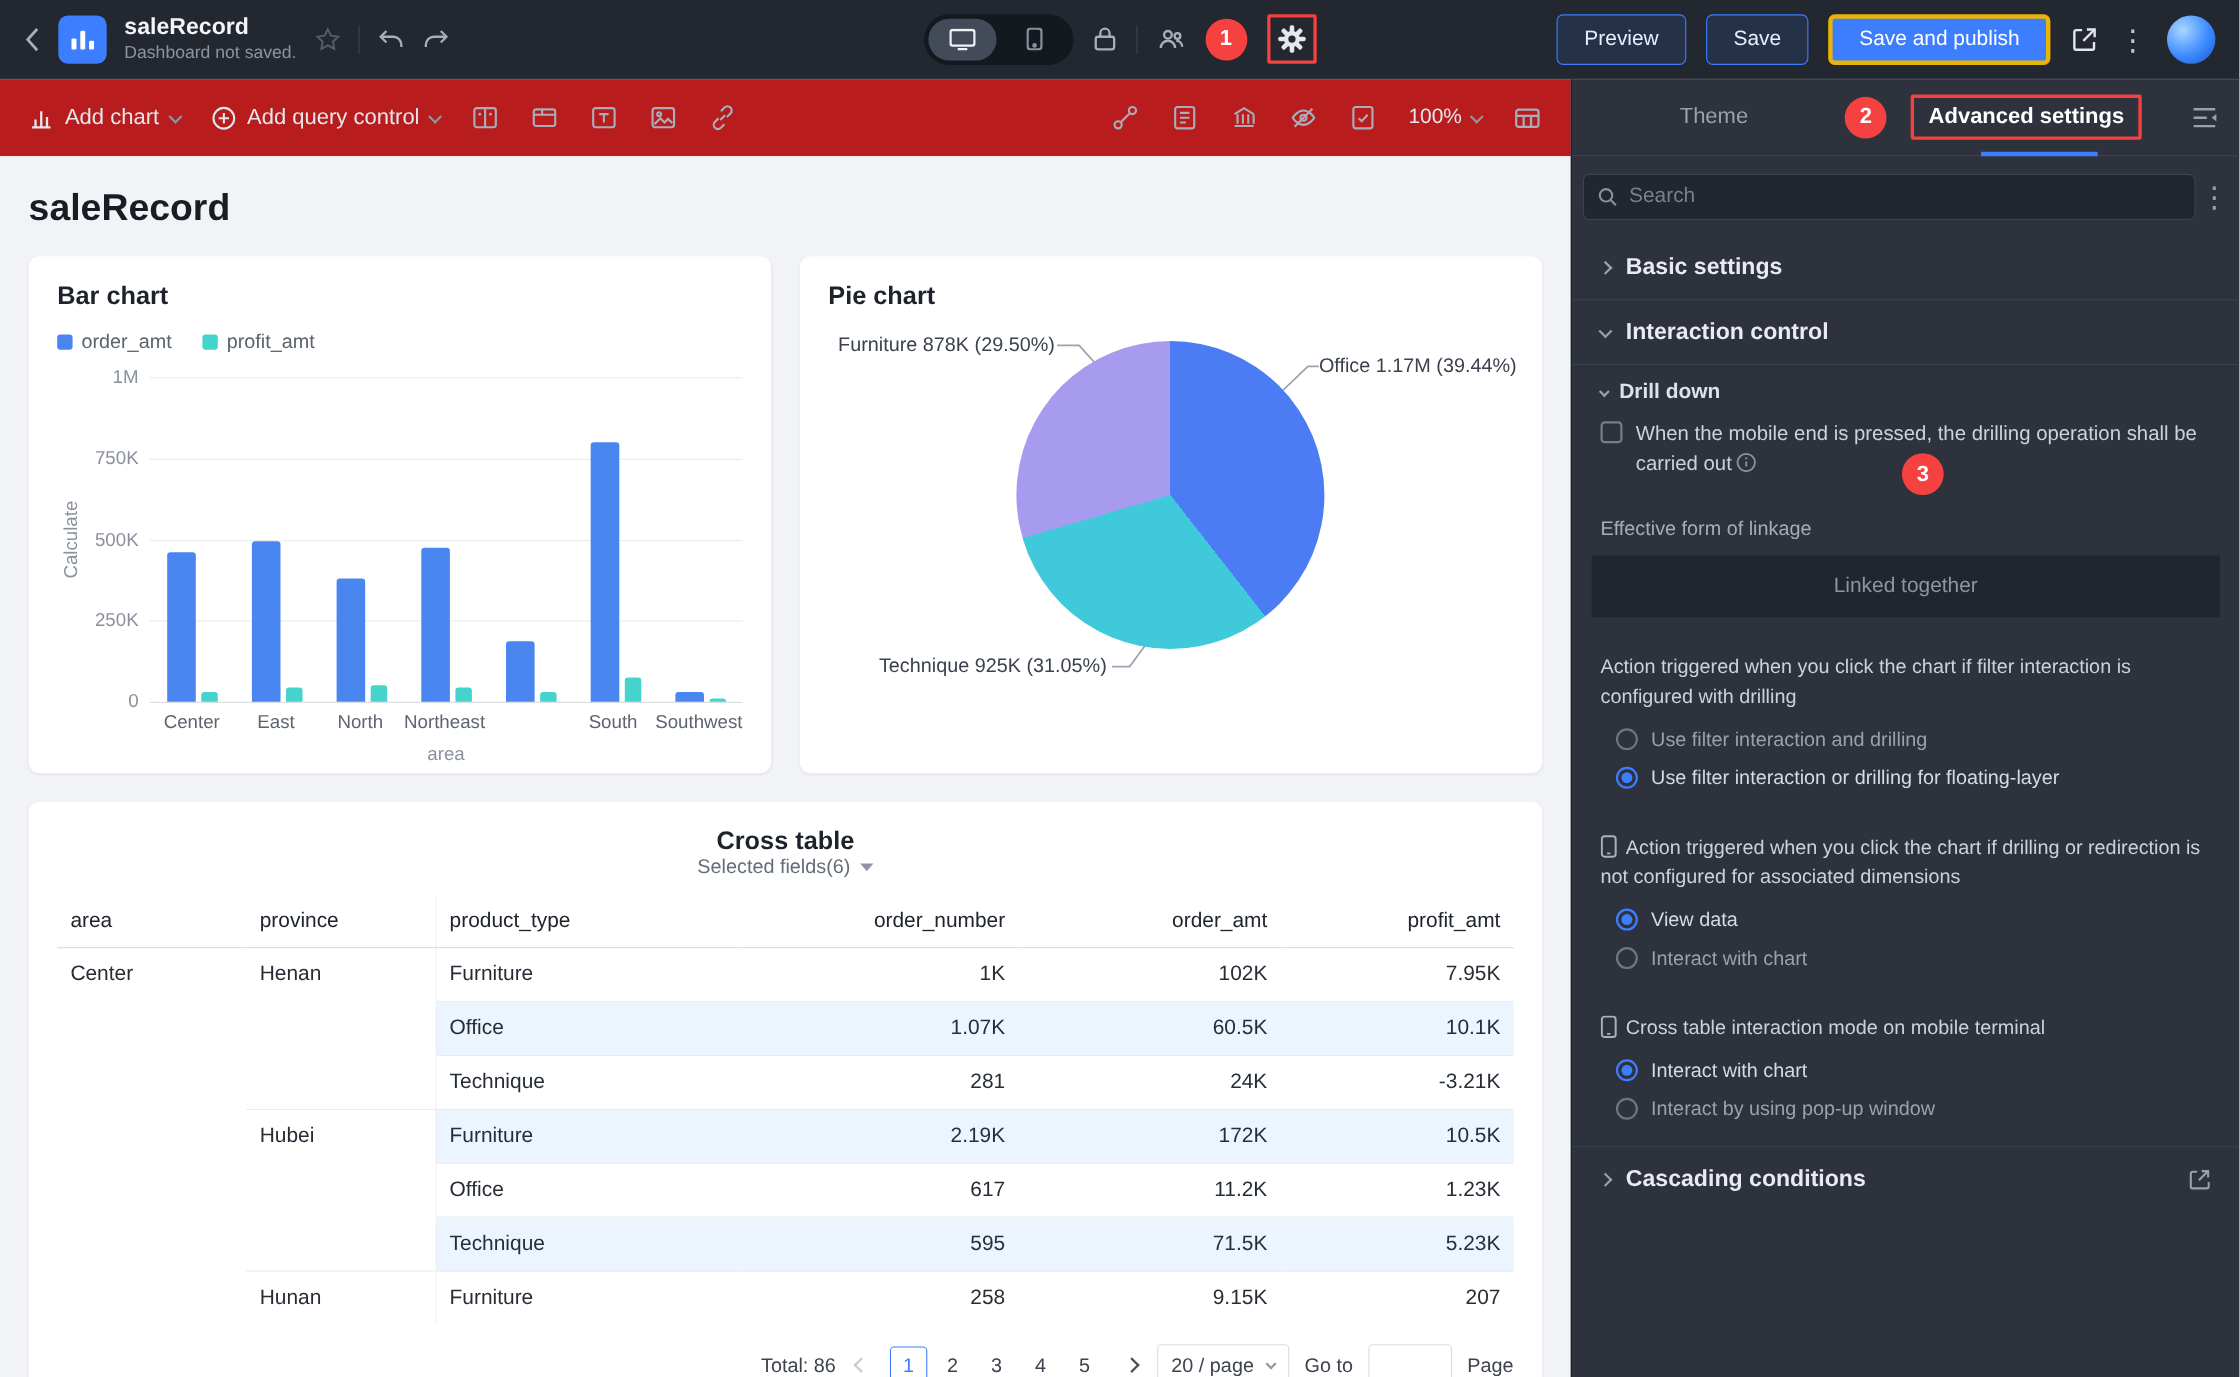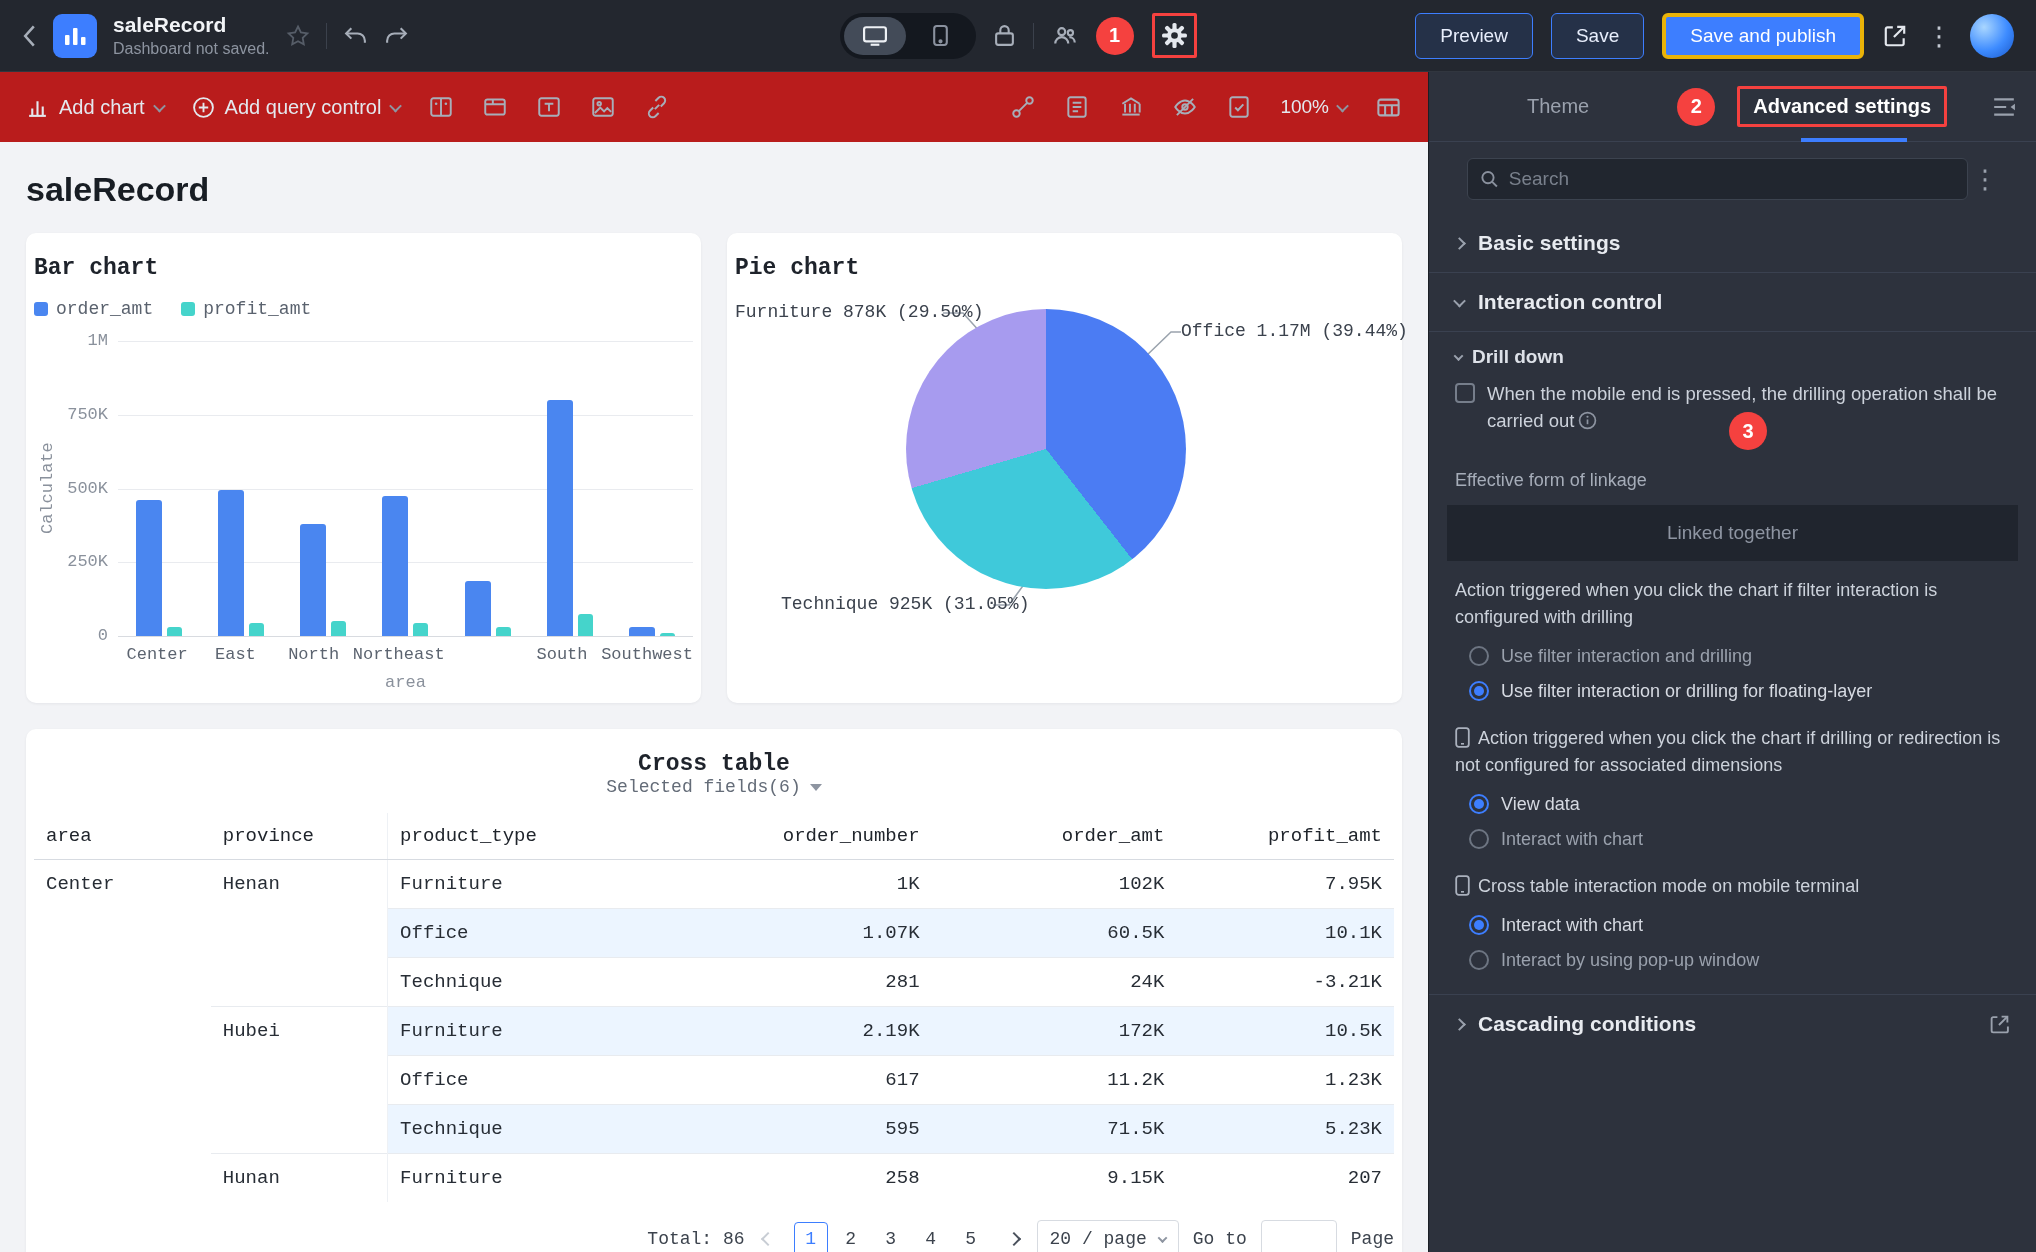--- a/index.html
+++ b/index.html
@@ -48,21 +48,21 @@
           border-right:2px solid currentColor; border-bottom:2px solid currentColor; }
   .chev.down { transform:rotate(45deg) translate(-1px,-1px); }
   .chev.right { transform:rotate(-45deg); }
   .chev.tiny { width:7px; height:7px; }
   .tool-label .chev, .zoom .chev { color:#8e95a1; }
 
   
   .canvas { flex:1; background:#f2f3f6; padding:14px 26px 0; overflow:hidden; }
   .canvas h1 { font-size:34px; color:#181d24; margin:14px 0 24px; font-weight:700; }
   .cards-row { display:flex; gap:26px; }
-  .card { background:#fff; border-radius:10px; padding:22px 8px; box-shadow:0 1px 3px rgba(15,23,42,.06);font-family:Liberation Mono, monospace; }
+  .card { background:#fff; border-radius:10px; padding:22px 26px; box-shadow:0 1px 3px rgba(15,23,42,.06); }
   .cards-row .card { flex:1; height:470px; }
   .table-card { margin-top:26px; }
   .card-title { font-size:23px; font-weight:700; color:#1e232b; }
 
   
   .legend { display:flex; gap:28px; margin-top:18px; align-items:center; }
   .legend-item { display:flex; gap:8px; align-items:center; }
   .swatch { width:14px; height:14px; border-radius:3px; }
   .legend-label { font-size:18px; color:#5a626e; }
   .bar-body { display:flex; margin-top:22px; }
@@ -117,21 +117,21 @@
   .panel { width:608px; flex:0 0 608px; background:#2d323d; border-left:1px solid #1b1f26;
            display:flex; flex-direction:column; overflow:hidden; }
   .panel-tabs { height:70px; border-bottom:1px solid #3a4150; display:flex; align-items:center; position:relative; padding:0 26px; flex:0 0 auto; }
   .ptab { font-size:20px; color:#9aa1ad; }
   .ptab-theme { margin-left:72px; }
   .panel-tabs .ann { margin-left:88px; }
   .adv-box { border:3px solid #f5413f; padding:6px 13px; margin-left:22px; border-radius:2px; }
   .ptab.active { color:#ffffff; font-weight:700; }
   .blue-underline { position:absolute; bottom:-1px; left:372px; width:106px; height:4px; background:#3d7eff; }
   .panel-collapse { position:absolute; right:20px; color:#9aa1ad; display:inline-flex; }
-  .panel-search-row { display:flex; align-items:center; gap:4px; padding:16px 38px 14px; flex:0 0 auto; }
+  .panel-search-row { display:flex; align-items:center; gap:4px; padding:16px 10px 14px; flex:0 0 auto; }
   .search-box { flex:1; height:42px; background:#21262f; border:1px solid #3c434f; border-radius:6px;
                 display:flex; align-items:center; gap:10px; padding:0 12px; }
   .search-box input { background:transparent; border:none; outline:none; color:#c7ccd6; font-size:19px; width:100%; font-family:inherit; }
   .search-box input::placeholder { color:#79808c; }
   .panel-body { flex:1; overflow:hidden; }
   .divider { height:1px; background:#3a4150; }
   .sec { height:58px; display:flex; align-items:center; gap:14px; padding:0 26px; font-size:21px; font-weight:700; color:#e8ebf0; }
   .sec .chev { color:#9aa1ad; }
   .sec-right-icon { margin-left:auto; display:inline-flex; }
   .subsec { padding:4px 26px 16px; position:relative; }
@@ -147,21 +147,21 @@
   .auto-label { width:196px; font-size:19px; color:#dde1e8; flex:0 0 auto; }
   .toggle { width:50px; height:26px; border-radius:13px; background:#3d7eff; position:relative; flex:0 0 auto; }
   .toggle::after { content:""; position:absolute; right:3px; top:3px; width:20px; height:20px; border-radius:50%; background:#fff; }
   .auto-state { margin-left:14px; font-size:19px; color:#dde1e8; }
   .auto-desc { margin-left:196px; margin-top:10px; font-size:18px; color:#aab1bd; line-height:28px; max-width:340px; }
   .eff-label { margin-top:16px; font-size:18px; color:#a6adb9; }
   .seg-tabs { display:flex; margin:14px -8px 0; background:#20252e; height:56px; }
   .seg-tab { flex:1; display:flex; align-items:center; justify-content:center; font-size:19px; color:#8e95a2; position:relative; }
   .seg-tab.active { color:#fff; font-weight:700; }
   .seg-tab.active::after { content:""; position:absolute; bottom:0; left:50%; transform:translateX(-50%); width:132px; height:3px; background:#fff; }
-  .panel-para { font-size:18px; color:#ccd2db; line-height:27px; margin:16px 0 8px; }
+  .panel-para { font-size:18px; color:#ccd2db; line-height:27px; margin:32px 0 8px; }
   .mi { vertical-align:-4px; margin-right:8px; }
   .radio-row { display:flex; align-items:flex-start; gap:12px; padding:7px 0 7px 14px; }
   .radio { width:20px; height:20px; border-radius:50%; border:2px solid #6d7582; position:relative; flex:0 0 auto; }
   .radio.sel { border-color:#3d7eff; }
   .radio.sel::after { content:""; position:absolute; inset:3px; background:#3d7eff; border-radius:50%; }
   .radio-label { font-size:18px; color:#9aa1ad; }
   .radio-label.sel { color:#d6dae2; }
 </style>
 </head>
 <body>

